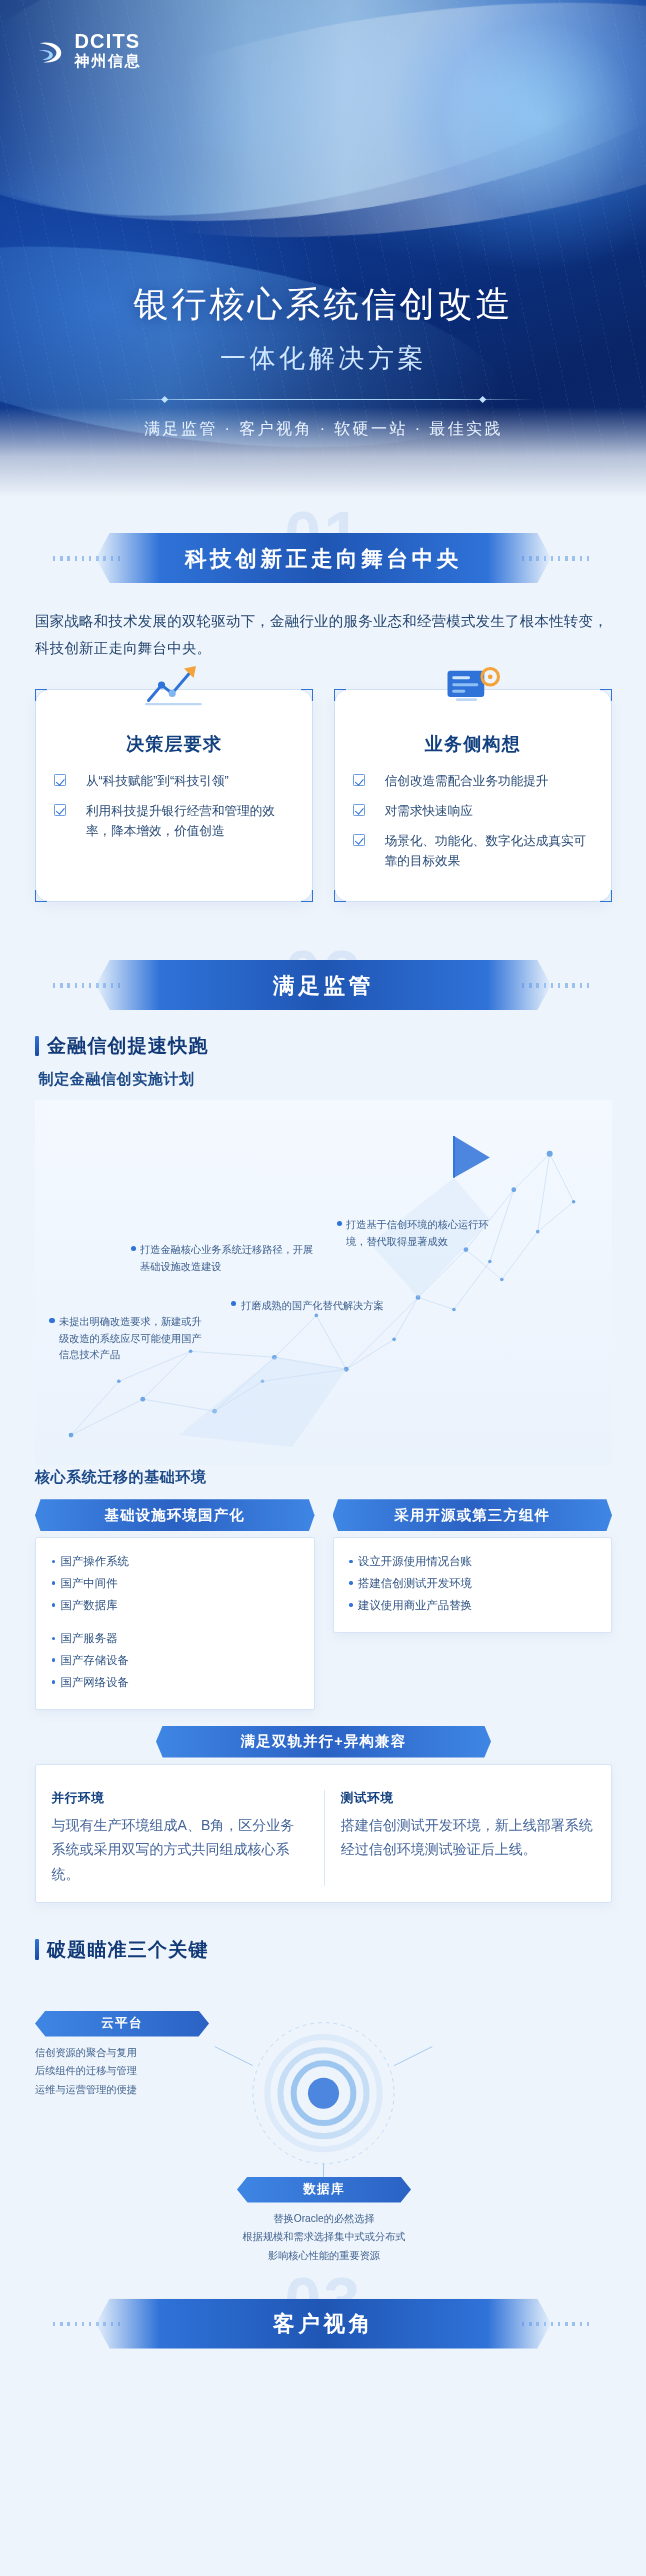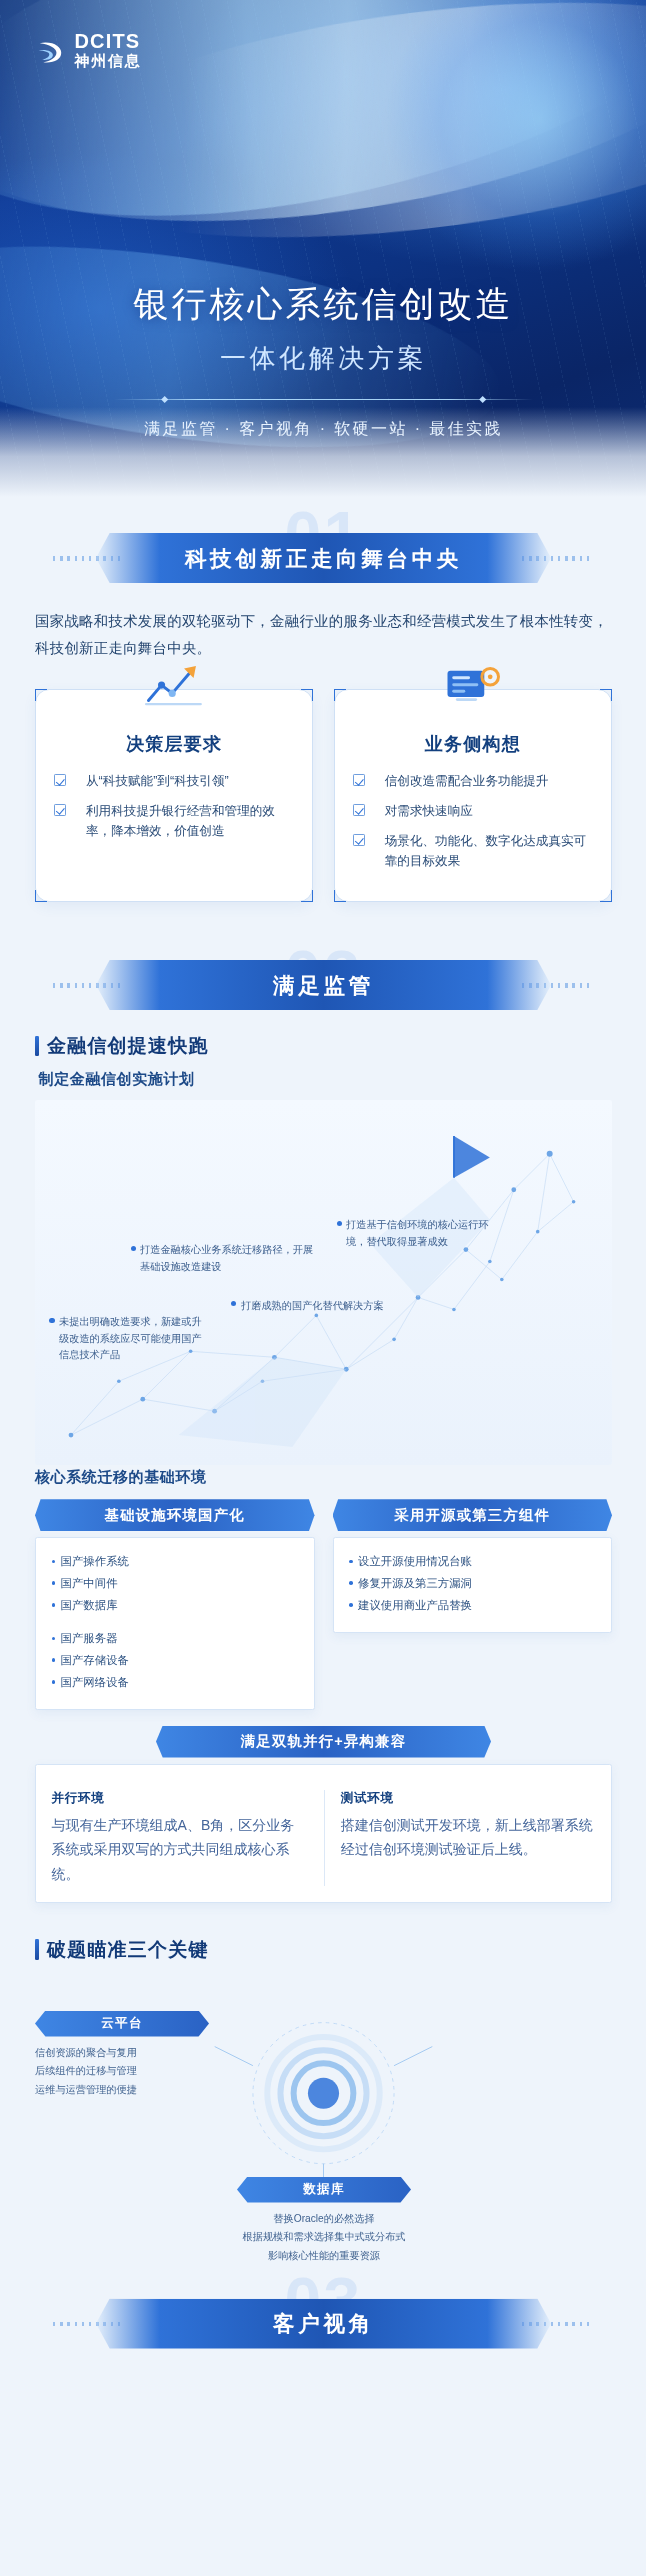--- a/index.html
+++ b/index.html
@@ -384,21 +384,21 @@
         </div>
       </div>
 
       <div class="panel-wrap">
         <div class="blue-bar">
           <span>采用开源或第三方组件</span>
         </div>
         <div class="panel" style="margin-top:6px;">
           <div>
             <div class="li">设立开源使用情况台账</div>
-            <div class="li">修复开源及第三方漏洞</div>
+            <div class="li">搭建信创测试开发环境</div>
             <div class="li">建议使用商业产品替换</div>
           </div>
         </div>
       </div>
     </div>
 
     <div style="margin-top:15.6px;">
       <div class="blue-bar" style="width:335px; margin:0 auto;">
         <span>满足双轨并行+异构兼容</span>
       </div>

